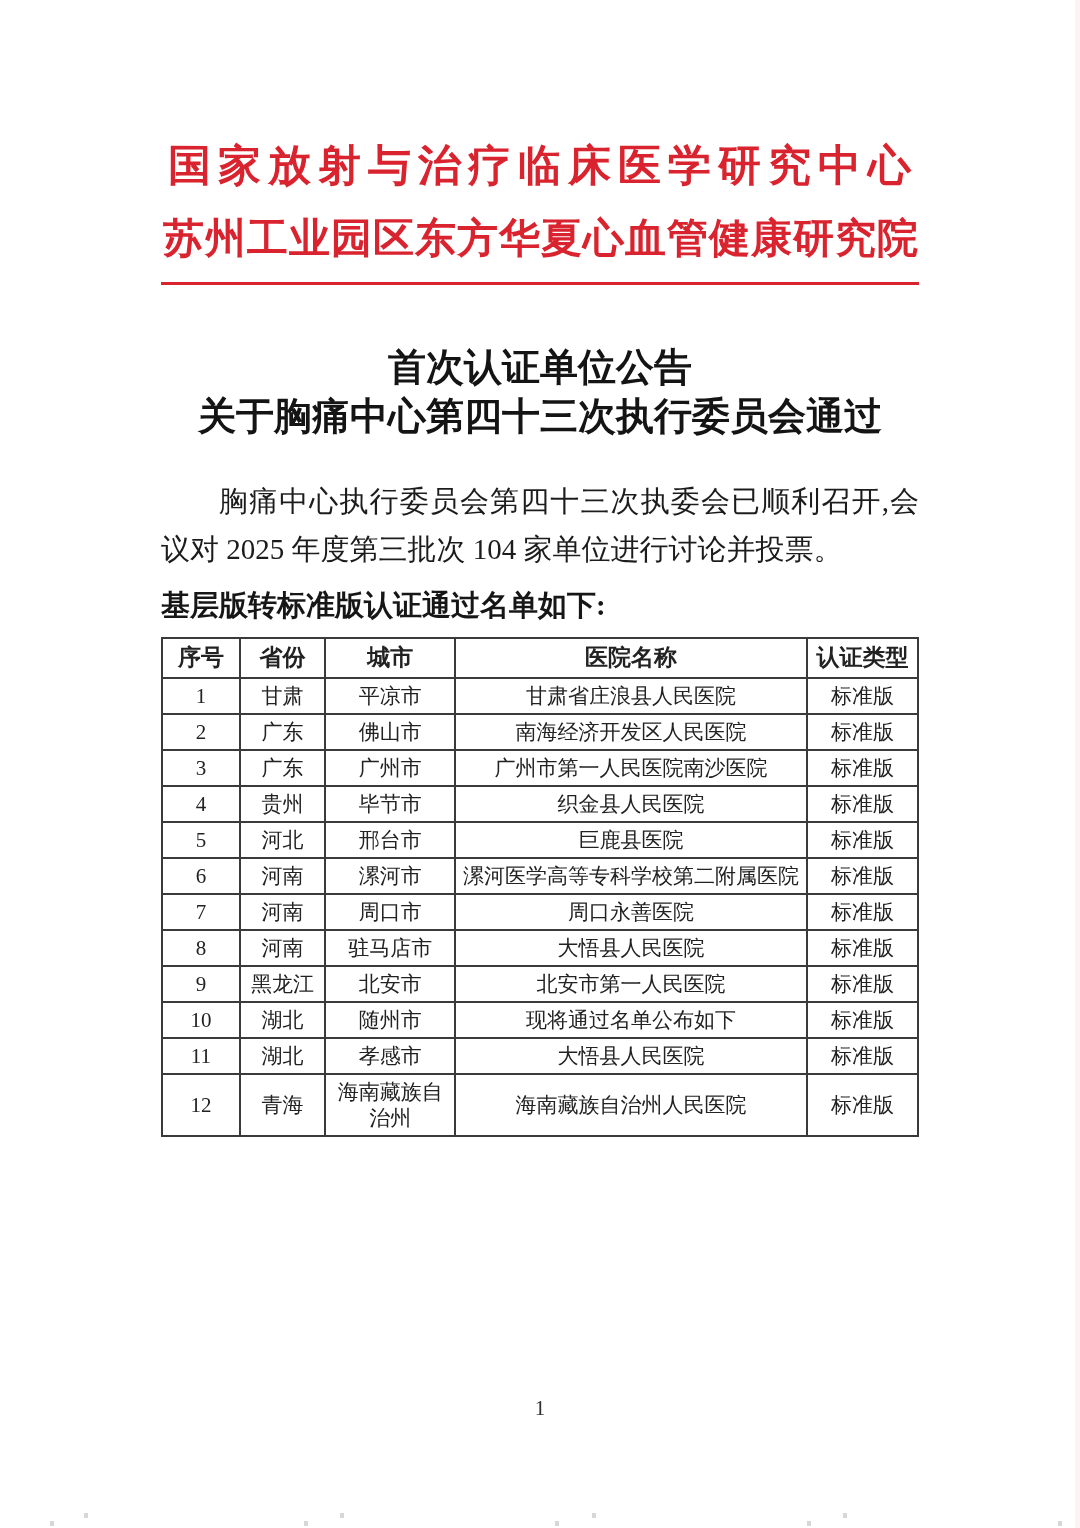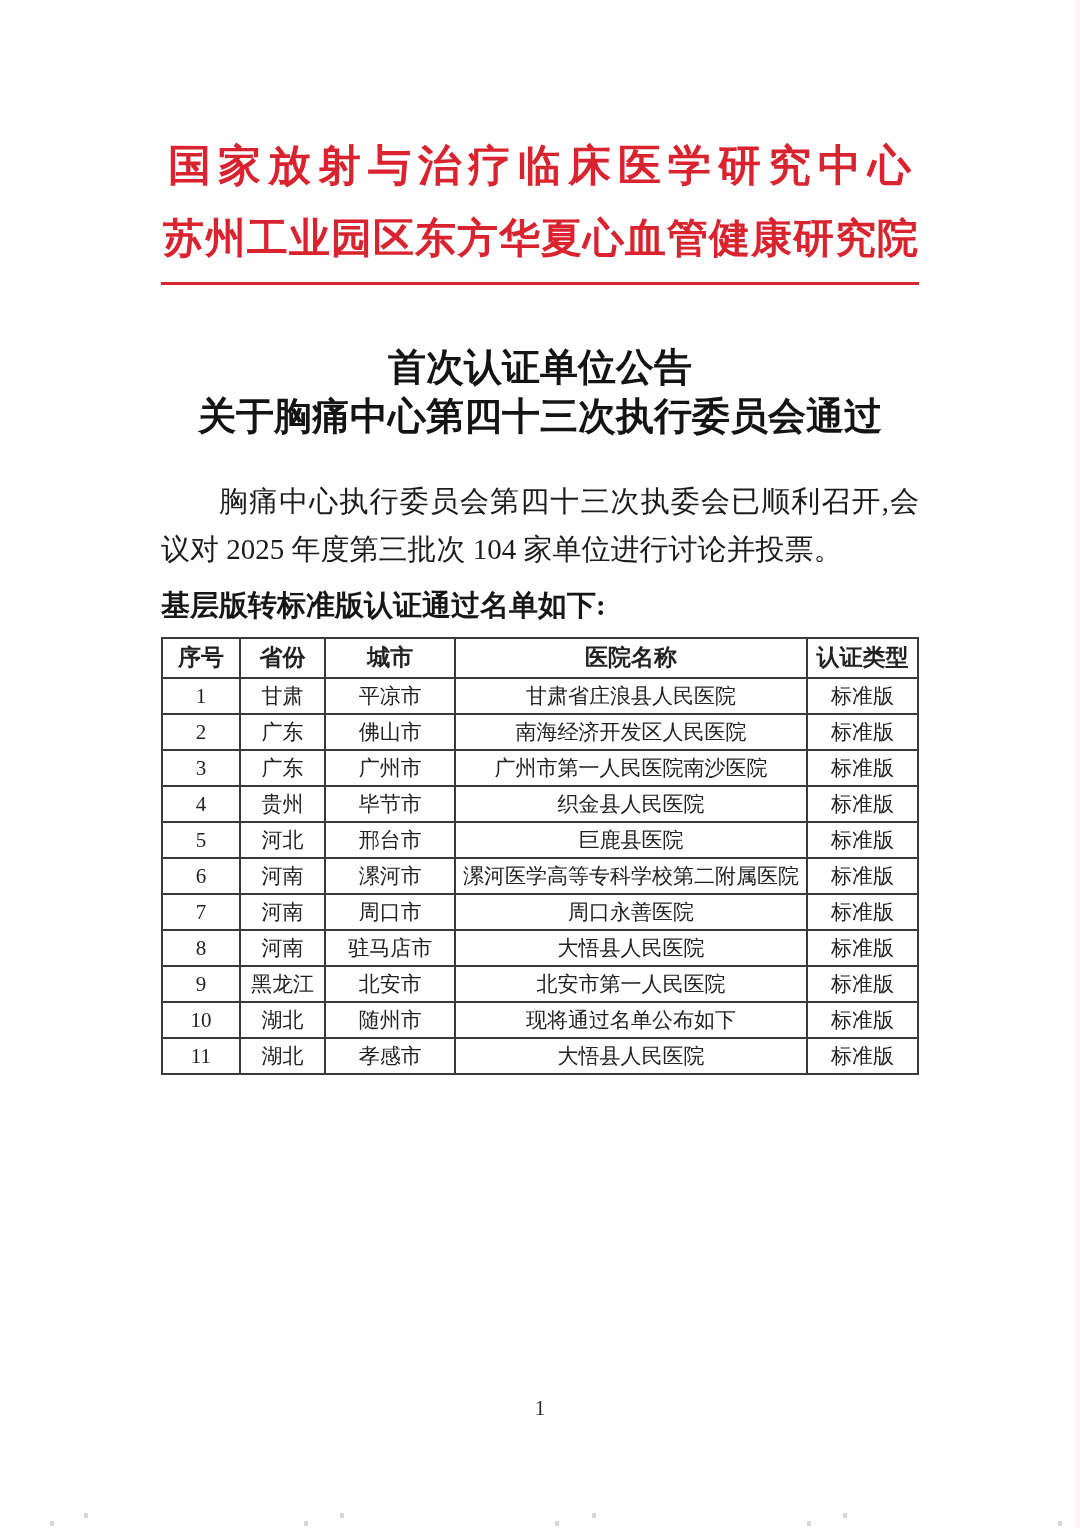--- a/index.html
+++ b/index.html
@@ -190,20 +190,27 @@
             <td>现将通过名单公布如下</td>
             <td>标准版</td>
           </tr>
           <tr>
             <td>11</td>
             <td>湖北</td>
             <td>孝感市</td>
             <td>大悟县人民医院</td>
             <td>标准版</td>
           </tr>
+          <tr>
+            <td>12</td>
+            <td>青海</td>
+            <td>海南藏族自治州</td>
+            <td>海南藏族自治州人民医院</td>
+            <td>标准版</td>
+          </tr>
         </tbody>
     </table>
 
   </div>
 
   <div class="page-number" style="top:1396px;">1</div>
 
   <div class="edge-tint"></div>
 
   <div class="speck" style="left:50px;  top:1521px;"></div>

